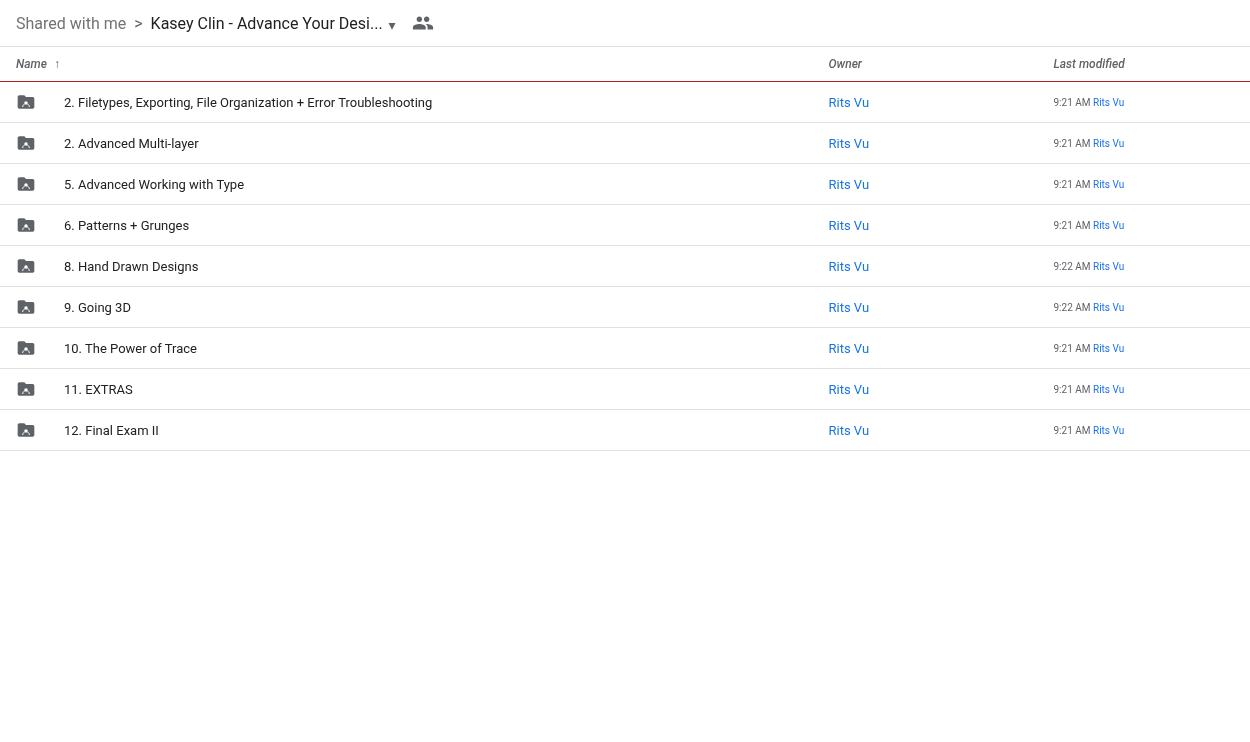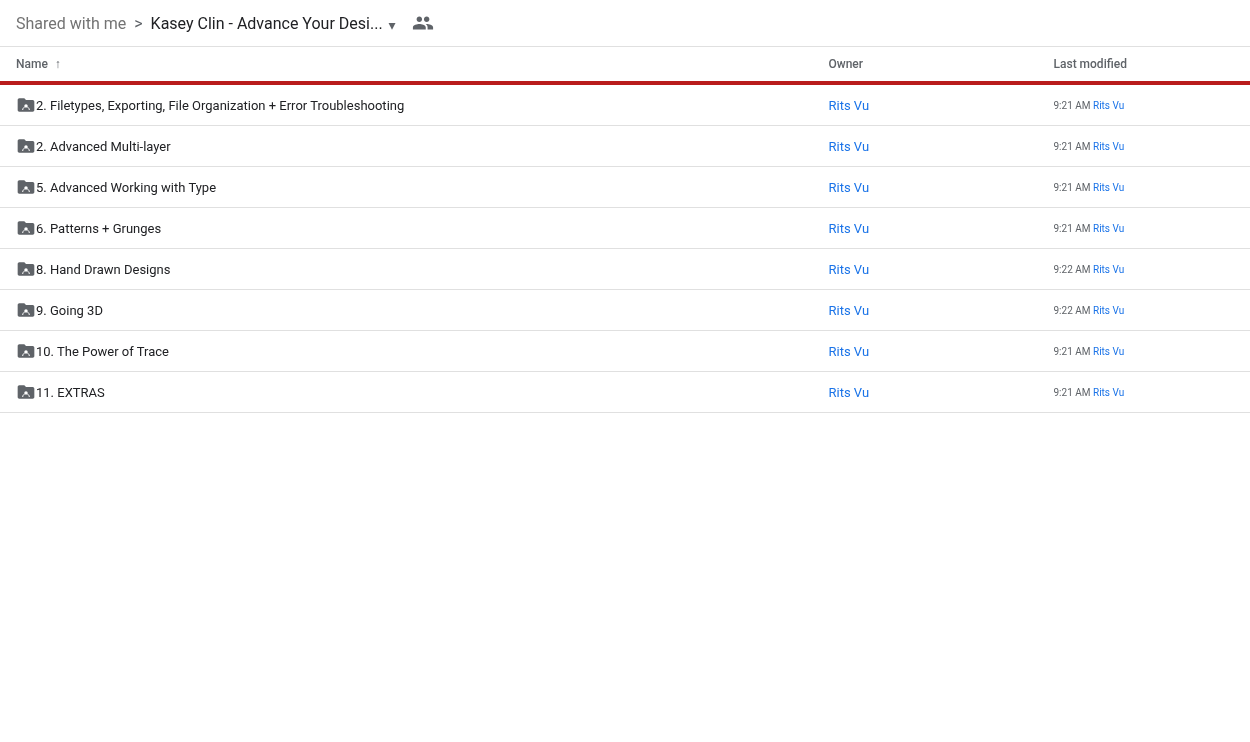--- a/index.html
+++ b/index.html
@@ -61,21 +61,22 @@
       align-items: center;
     }
 
     
     .file-table {
       width: 100%;
       border-collapse: collapse;
     }
 
     .file-table thead tr {
-      border-bottom: 4px solid #b91c1c;
+      border-bottom: 1px solid #b91c1c;
+      font-style: italic;
     }
 
     .file-table th {
       text-align: left;
       padding: 10px 16px;
       font-size: 12px;
       font-weight: 500;
       color: #5f6368;
       cursor: pointer;
       white-space: nowrap;
@@ -105,21 +106,21 @@
     }
 
     .file-table td {
       padding: 10px 16px;
       vertical-align: middle;
     }
 
     .file-name-cell {
       display: flex;
       align-items: center;
-      gap: 0;
+      gap: 28px;
     }
 
     .folder-icon {
       width: 20px;
       height: 20px;
       flex-shrink: 0;
       position: relative;
     }
 
     .folder-svg {
@@ -301,14 +302,30 @@
         <circle cx="12" cy="13" r="2" fill="#fff"></circle>
         <path d="M8 18c0-2.21 1.79-4 4-4s4 1.79 4 4" fill="none" stroke="#fff" stroke-width="1.2"></path>
       </svg>
     </span>
           <span class="file-name-text">11. EXTRAS</span>
         </div>
       </td>
       <td class="owner-cell">Rits Vu</td>
       <td class="modified-cell">9:21 AM <span class="modified-owner">Rits Vu</span></td>
     </tr>
+      <tr>
+      <td>
+        <div class="file-name-cell">
+          <span class="folder-icon">
+      <svg class="folder-svg" viewBox="0 0 24 24" xmlns="http://www.w3.org/2000/svg">
+        <path d="M20 6h-8l-2-2H4c-1.1 0-2 .9-2 2v12c0 1.1.9 2 2 2h16c1.1 0 2-.9 2-2V8c0-1.1-.9-2-2-2z" fill="#5f6368"></path>
+        <circle cx="12" cy="13" r="2" fill="#fff"></circle>
+        <path d="M8 18c0-2.21 1.79-4 4-4s4 1.79 4 4" fill="none" stroke="#fff" stroke-width="1.2"></path>
+      </svg>
+    </span>
+          <span class="file-name-text">12. Final Exam II</span>
+        </div>
+      </td>
+      <td class="owner-cell">Rits Vu</td>
+      <td class="modified-cell">9:21 AM <span class="modified-owner">Rits Vu</span></td>
+    </tr>
     </tbody>
 </table>
 
 </body></html>

